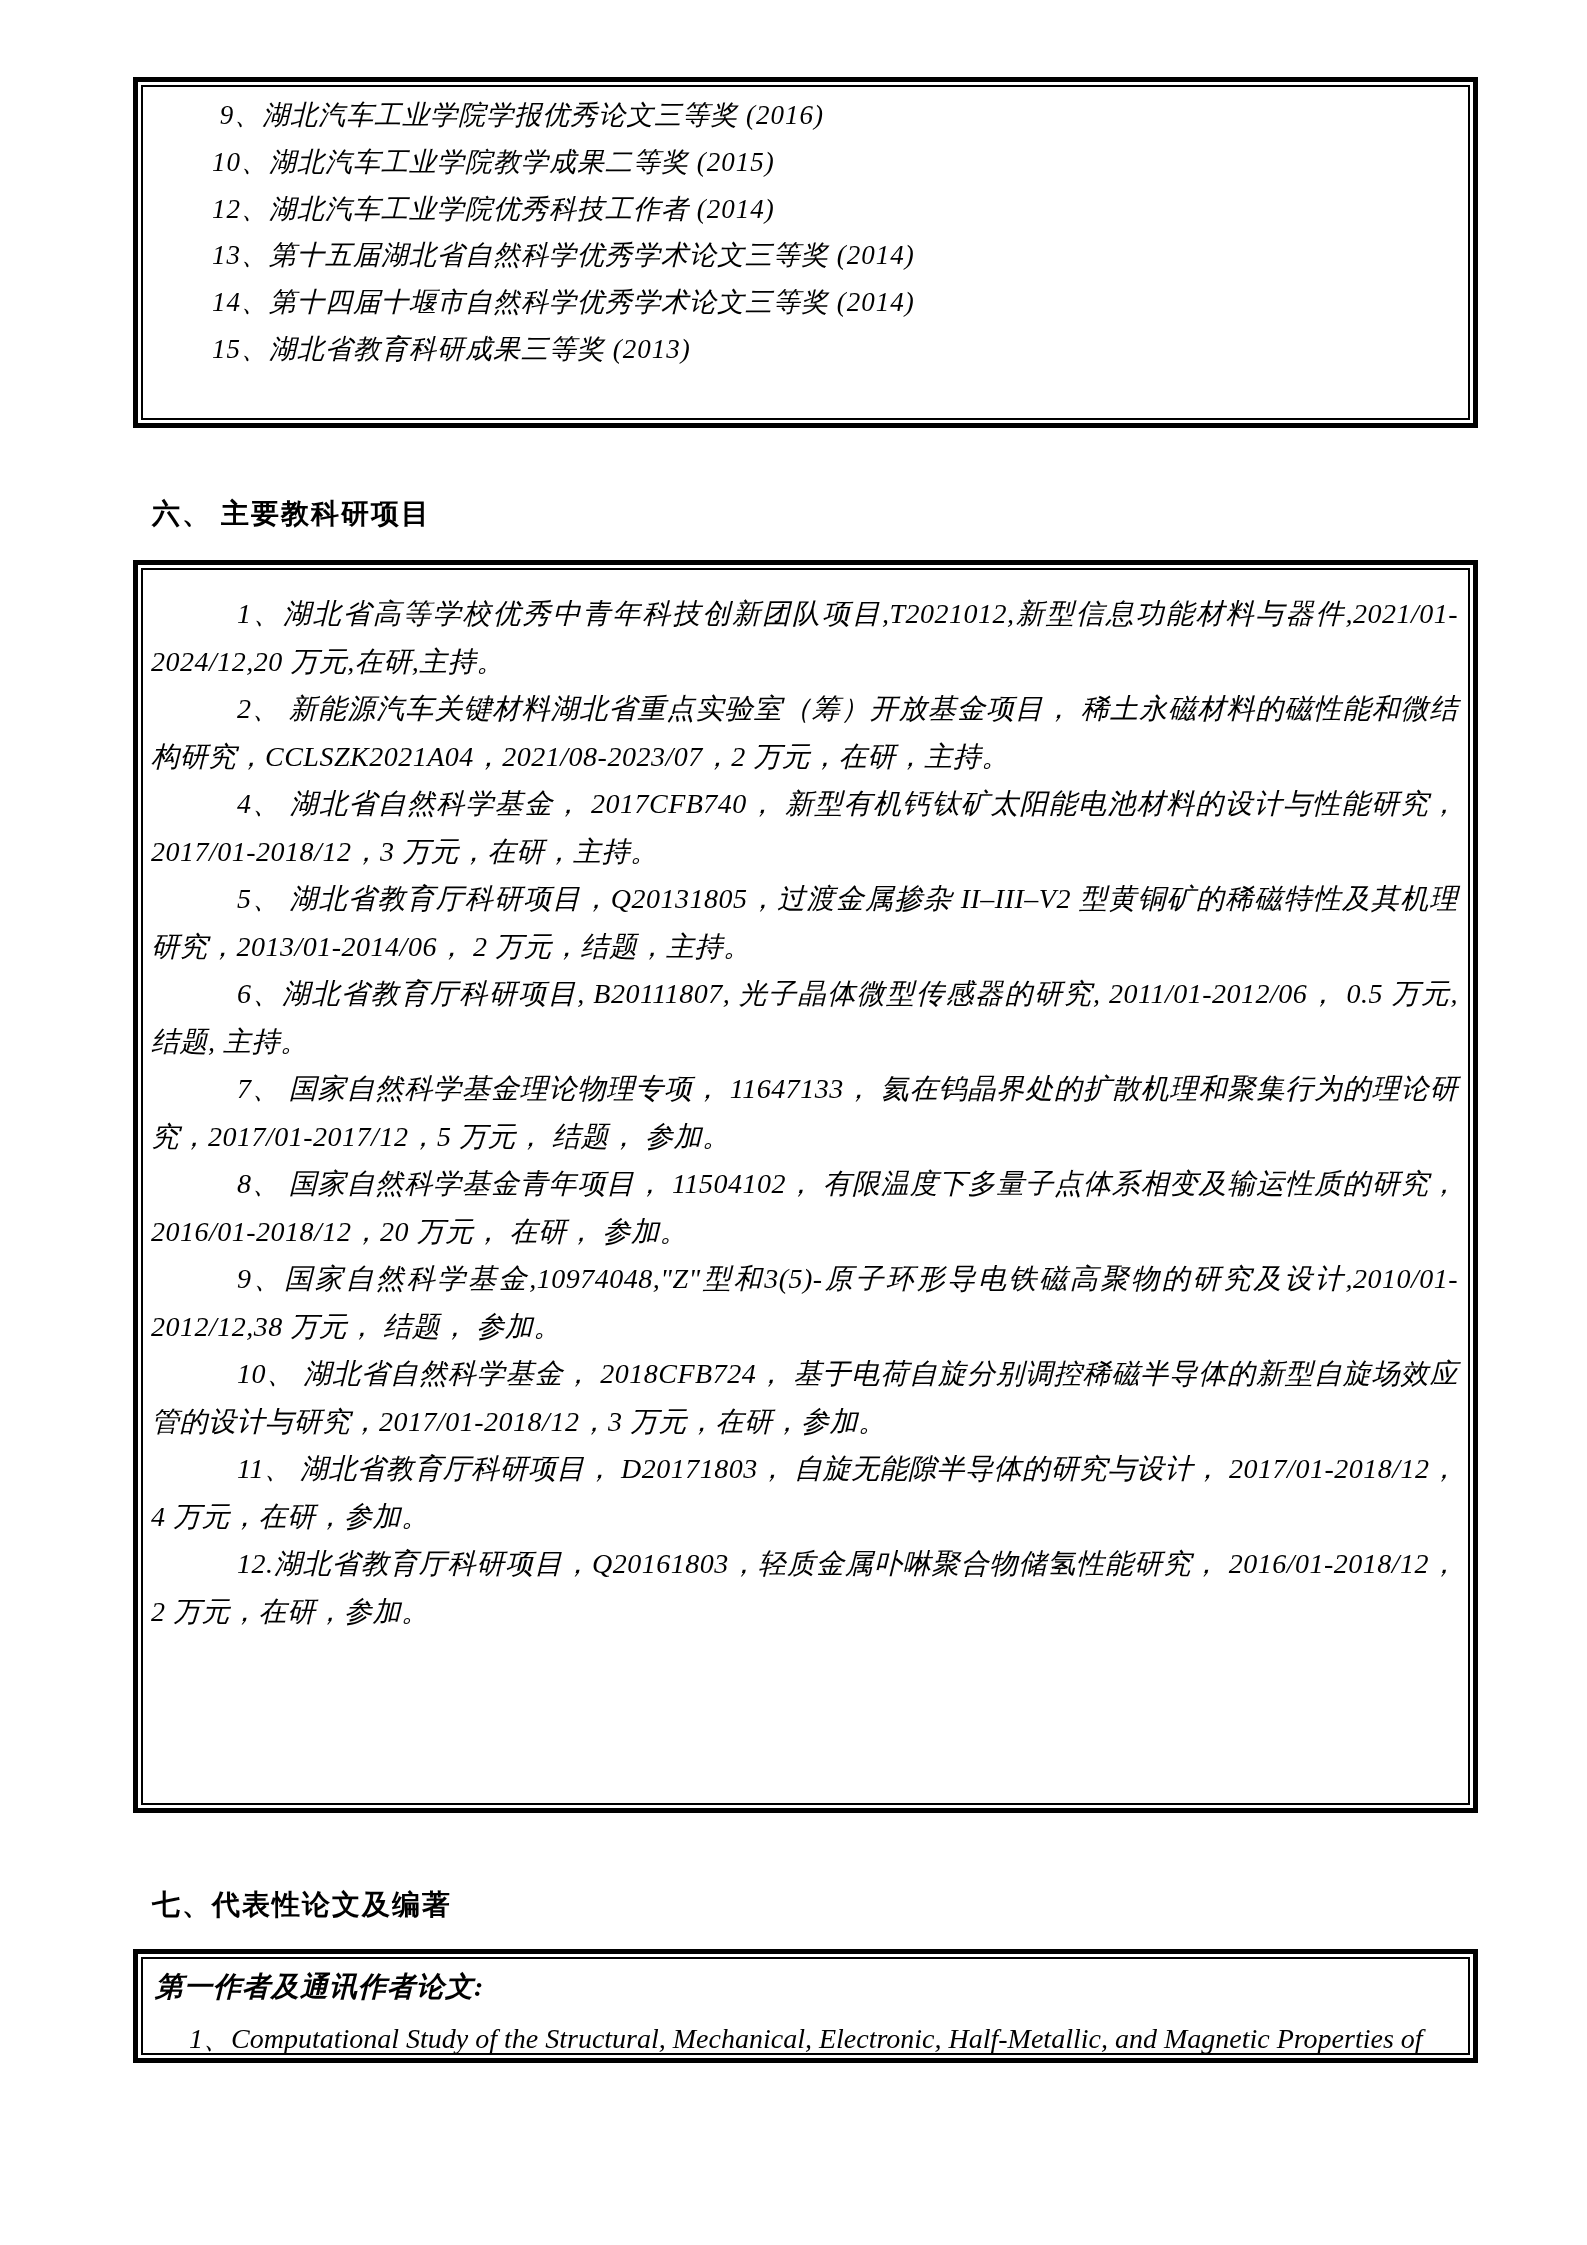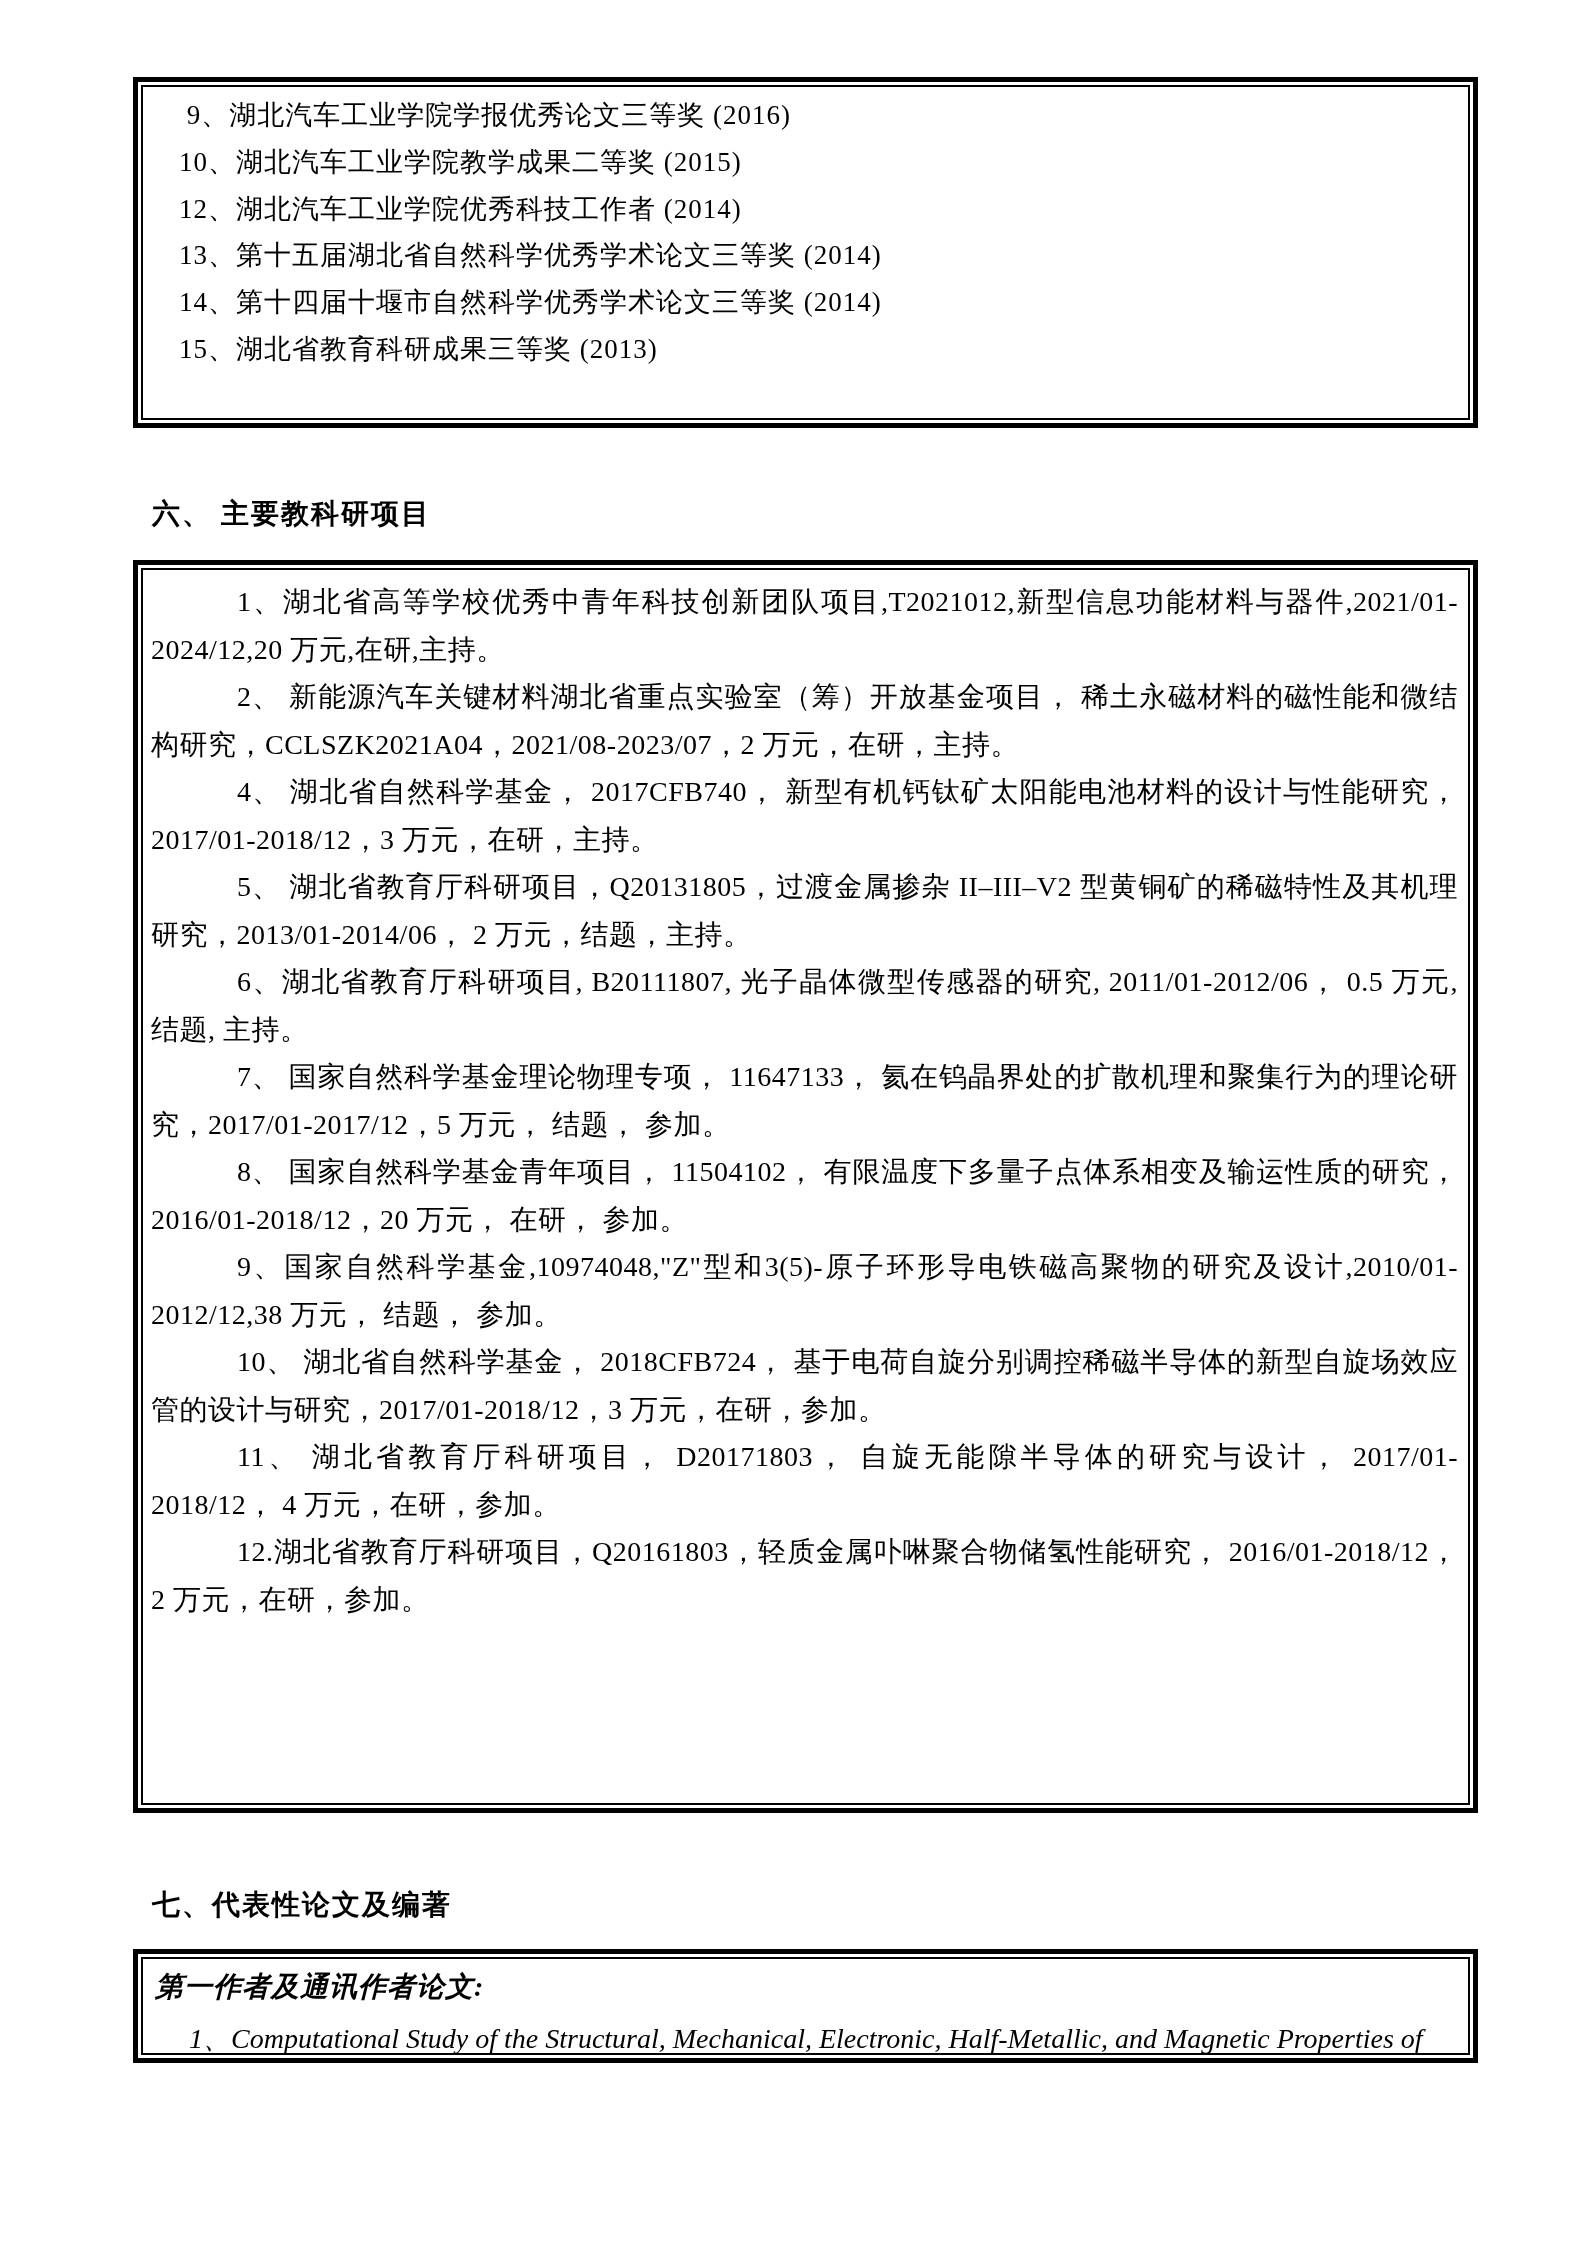--- a/index.html
+++ b/index.html
@@ -27,38 +27,38 @@
     background: #ffffff;
   }
   .dbox-inner {
     border: 2px solid #000000;
     width: 100%;
     height: 100%;
     box-sizing: border-box;
     overflow: hidden;
   }
   .awards-box { top: 77px; height: 351px; }
-  .awards-inner { padding: 5px 14px 0 36px; }
+  .awards-inner { padding: 5px 14px 0 69px; font-style: italic; }
   .award-line {
     font-size: 27px;
     line-height: 46.8px;
     white-space: pre;
     letter-spacing: 1px;
   }
   .section-heading {
     position: absolute;
     left: 152px;
     font-size: 28px;
     font-weight: bold;
     letter-spacing: 2px;
   }
   .heading-projects { top: 495px; }
   .heading-papers { top: 1886px; }
   .projects-box { top: 560px; height: 1253px; }
-  .projects-inner { padding: 8px 10px 0 8px; }
+  .projects-inner { padding: 20px 10px 0 8px; font-style: italic; }
   .project-para {
     margin: 0;
     font-size: 28px;
     line-height: 47.5px;
     text-indent: 86px;
     text-align: justify;
     letter-spacing: 0.5px;
   }
   .papers-box { top: 1949px; height: 114px; font-style: italic; }
   .papers-inner { padding: 4px 14px 0 12px; }

